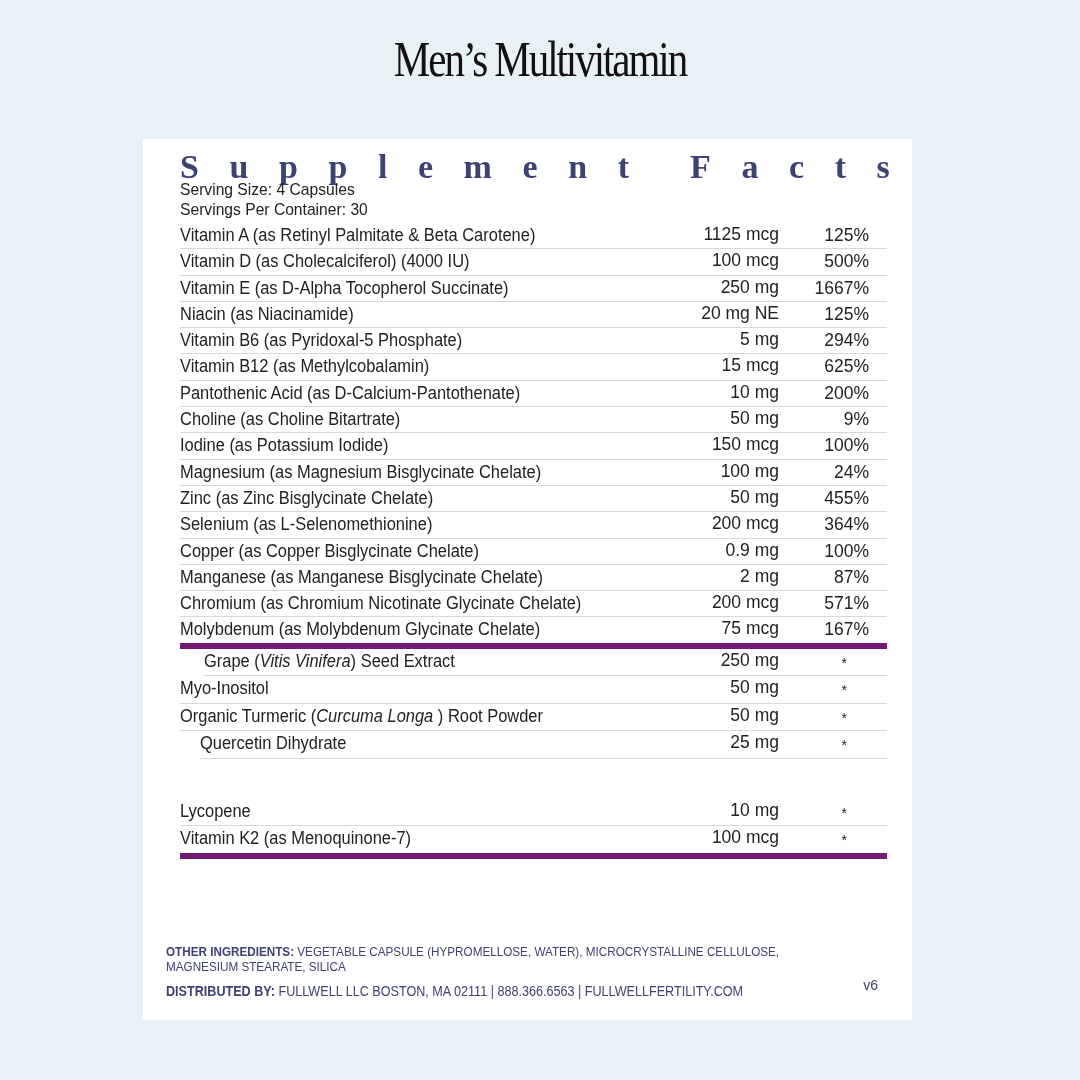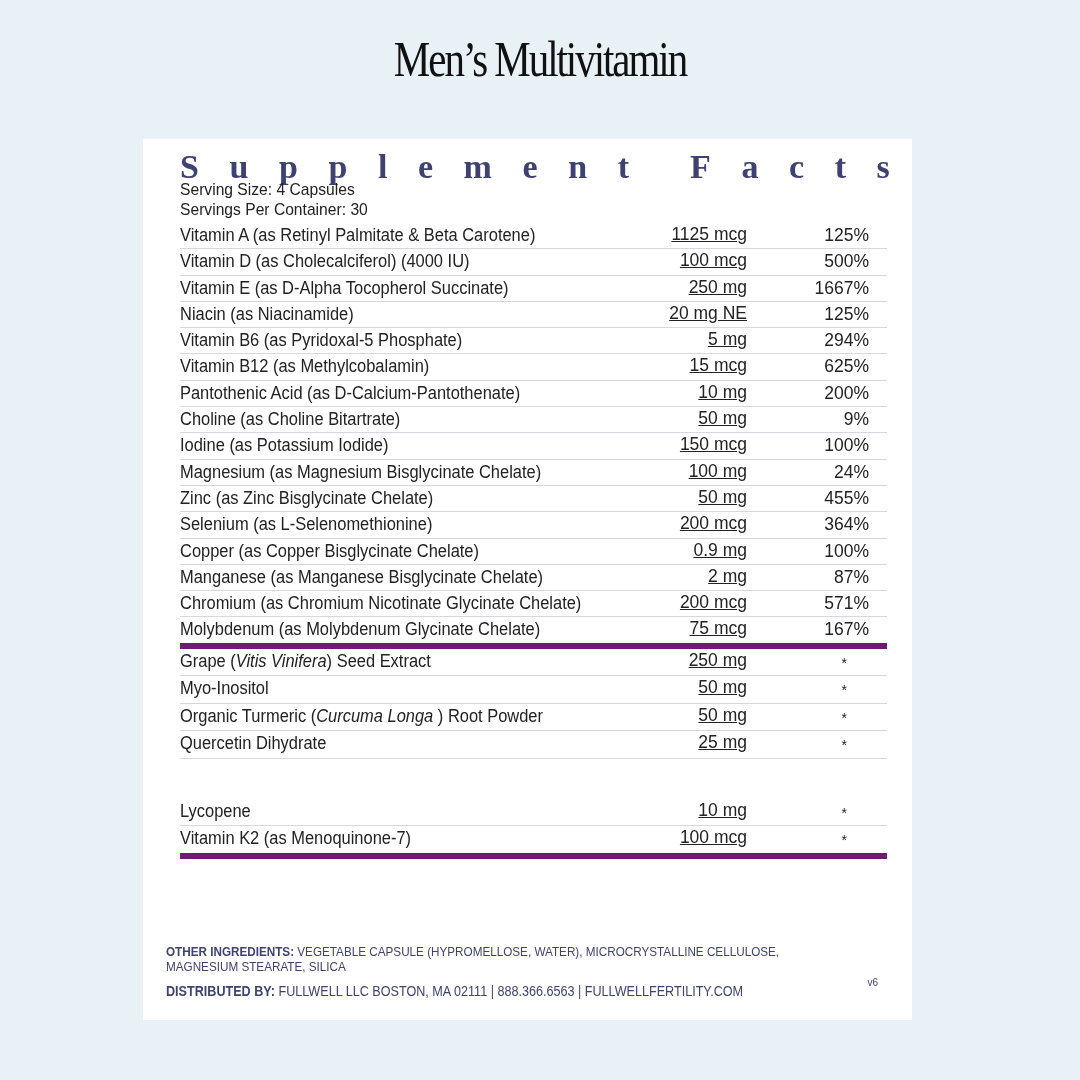--- a/index.html
+++ b/index.html
@@ -9,30 +9,30 @@
   .sf{position:absolute;left:37px;top:8px;width:710px;font-family:"Liberation Serif",serif;font-weight:bold;font-size:34px;color:#3e4272;display:flex;justify-content:space-between;line-height:40px;}
   .serv{position:absolute;left:37px;font-size:17px;color:#222;transform:scaleX(0.92);transform-origin:left;}
   .table{position:absolute;left:37px;top:84px;width:707px;}
   .hdr{height:20px;border-top:2px solid #7a7c98;border-bottom:1.5px solid #3e4272;position:relative;font-size:14px;font-weight:bold;color:#3e4272;}
   .hdr .a{position:absolute;right:124px;top:2px;}
   .hdr .d{position:absolute;right:18px;top:2px;}
   .row{position:relative;border-bottom:1px solid #d6d8e0;height:25.3px;font-size:17.5px;color:#222;}
   .row.tall{height:49px;}
   .row .n{position:absolute;left:0;top:2px;white-space:nowrap;transform:scaleX(0.94);transform-origin:left;}
   .row .n2{position:absolute;left:6px;top:24px;white-space:nowrap;transform:scaleX(0.94);transform-origin:left;}
-  .row .a{position:absolute;right:140px;top:1px;text-decoration:underline;}
+  .row .a{position:absolute;right:108px;top:1px;}
   .row .d{position:absolute;right:18px;top:2px;}
   .row .d.star{top:6px;right:40px;font-size:14px;}
   .row.sep{border-bottom:6px solid #701a75;}
   .row i{font-style:italic;}
   .foot{position:absolute;left:37px;top:776px;font-size:18px;color:#222;}
   .other{position:absolute;left:23px;top:805px;width:690px;font-size:13px;color:#3e4272;line-height:15px;transform:scaleX(0.9);transform-origin:left;}
   .other b{font-weight:bold;}
   .dist{position:absolute;left:23px;top:844px;font-size:14px;color:#3e4272;transform:scaleX(0.9);transform-origin:left;white-space:nowrap;}
-  .ver{position:absolute;right:34px;top:838px;font-size:10px;color:#3e4272;}
+  .ver{position:absolute;right:34px;top:838px;font-size:14px;color:#3e4272;}
 </style>
 </head>
 <body>
 
 <div class="title">Men’s Multivitamin</div>
 
 <div class="panel">
   <div class="sf" id="sf">
       <span>S</span>
       <span>u</span>
@@ -128,36 +128,36 @@
       <div class="row">
         <span class="n">Chromium (as Chromium Nicotinate Glycinate Chelate)</span>
         <span class="a">200 mcg</span>
         <span class="d">571%</span>
       </div>
       <div class="row sep">
         <span class="n">Molybdenum (as Molybdenum Glycinate Chelate)</span>
         <span class="a">75 mcg</span>
         <span class="d">167%</span>
       </div>
-      <div class="row" style="height: 26.5px;">
+      <div class="row" style="height: 26.5px; margin-left: 24px;">
         <span class="n"><span>Grape (</span><i>Vitis Vinifera</i><span>) Seed Extract</span></span>
         <span class="a">250 mg</span>
         <span class="d star">*</span>
       </div>
       <div class="row" style="height: 26.5px;">
         <span class="n"><span>Myo-Inositol</span><i></i><span></span></span>
         <span class="a">50 mg</span>
         <span class="d star">*</span>
       </div>
       <div class="row" style="height: 26.5px;">
         <span class="n"><span>Organic Turmeric (</span><i>Curcuma Longa</i><span> ) Root Powder</span></span>
         <span class="a">50 mg</span>
         <span class="d star">*</span>
       </div>
-      <div class="row" style="height: 26.5px;">
+      <div class="row" style="height: 26.5px; margin-left: 20px;">
         <span class="n"><span>Quercetin Dihydrate</span><i></i><span></span></span>
         <span class="a">25 mg</span>
         <span class="d star">*</span>
       </div>
       <div class="row" style="height: 26.5px; margin-top: 40px;">
         <span class="n"><span>Lycopene</span><i></i><span></span></span>
         <span class="a">10 mg</span>
         <span class="d star">*</span>
       </div>
       <div class="row sep" style="height: 26.5px;">

